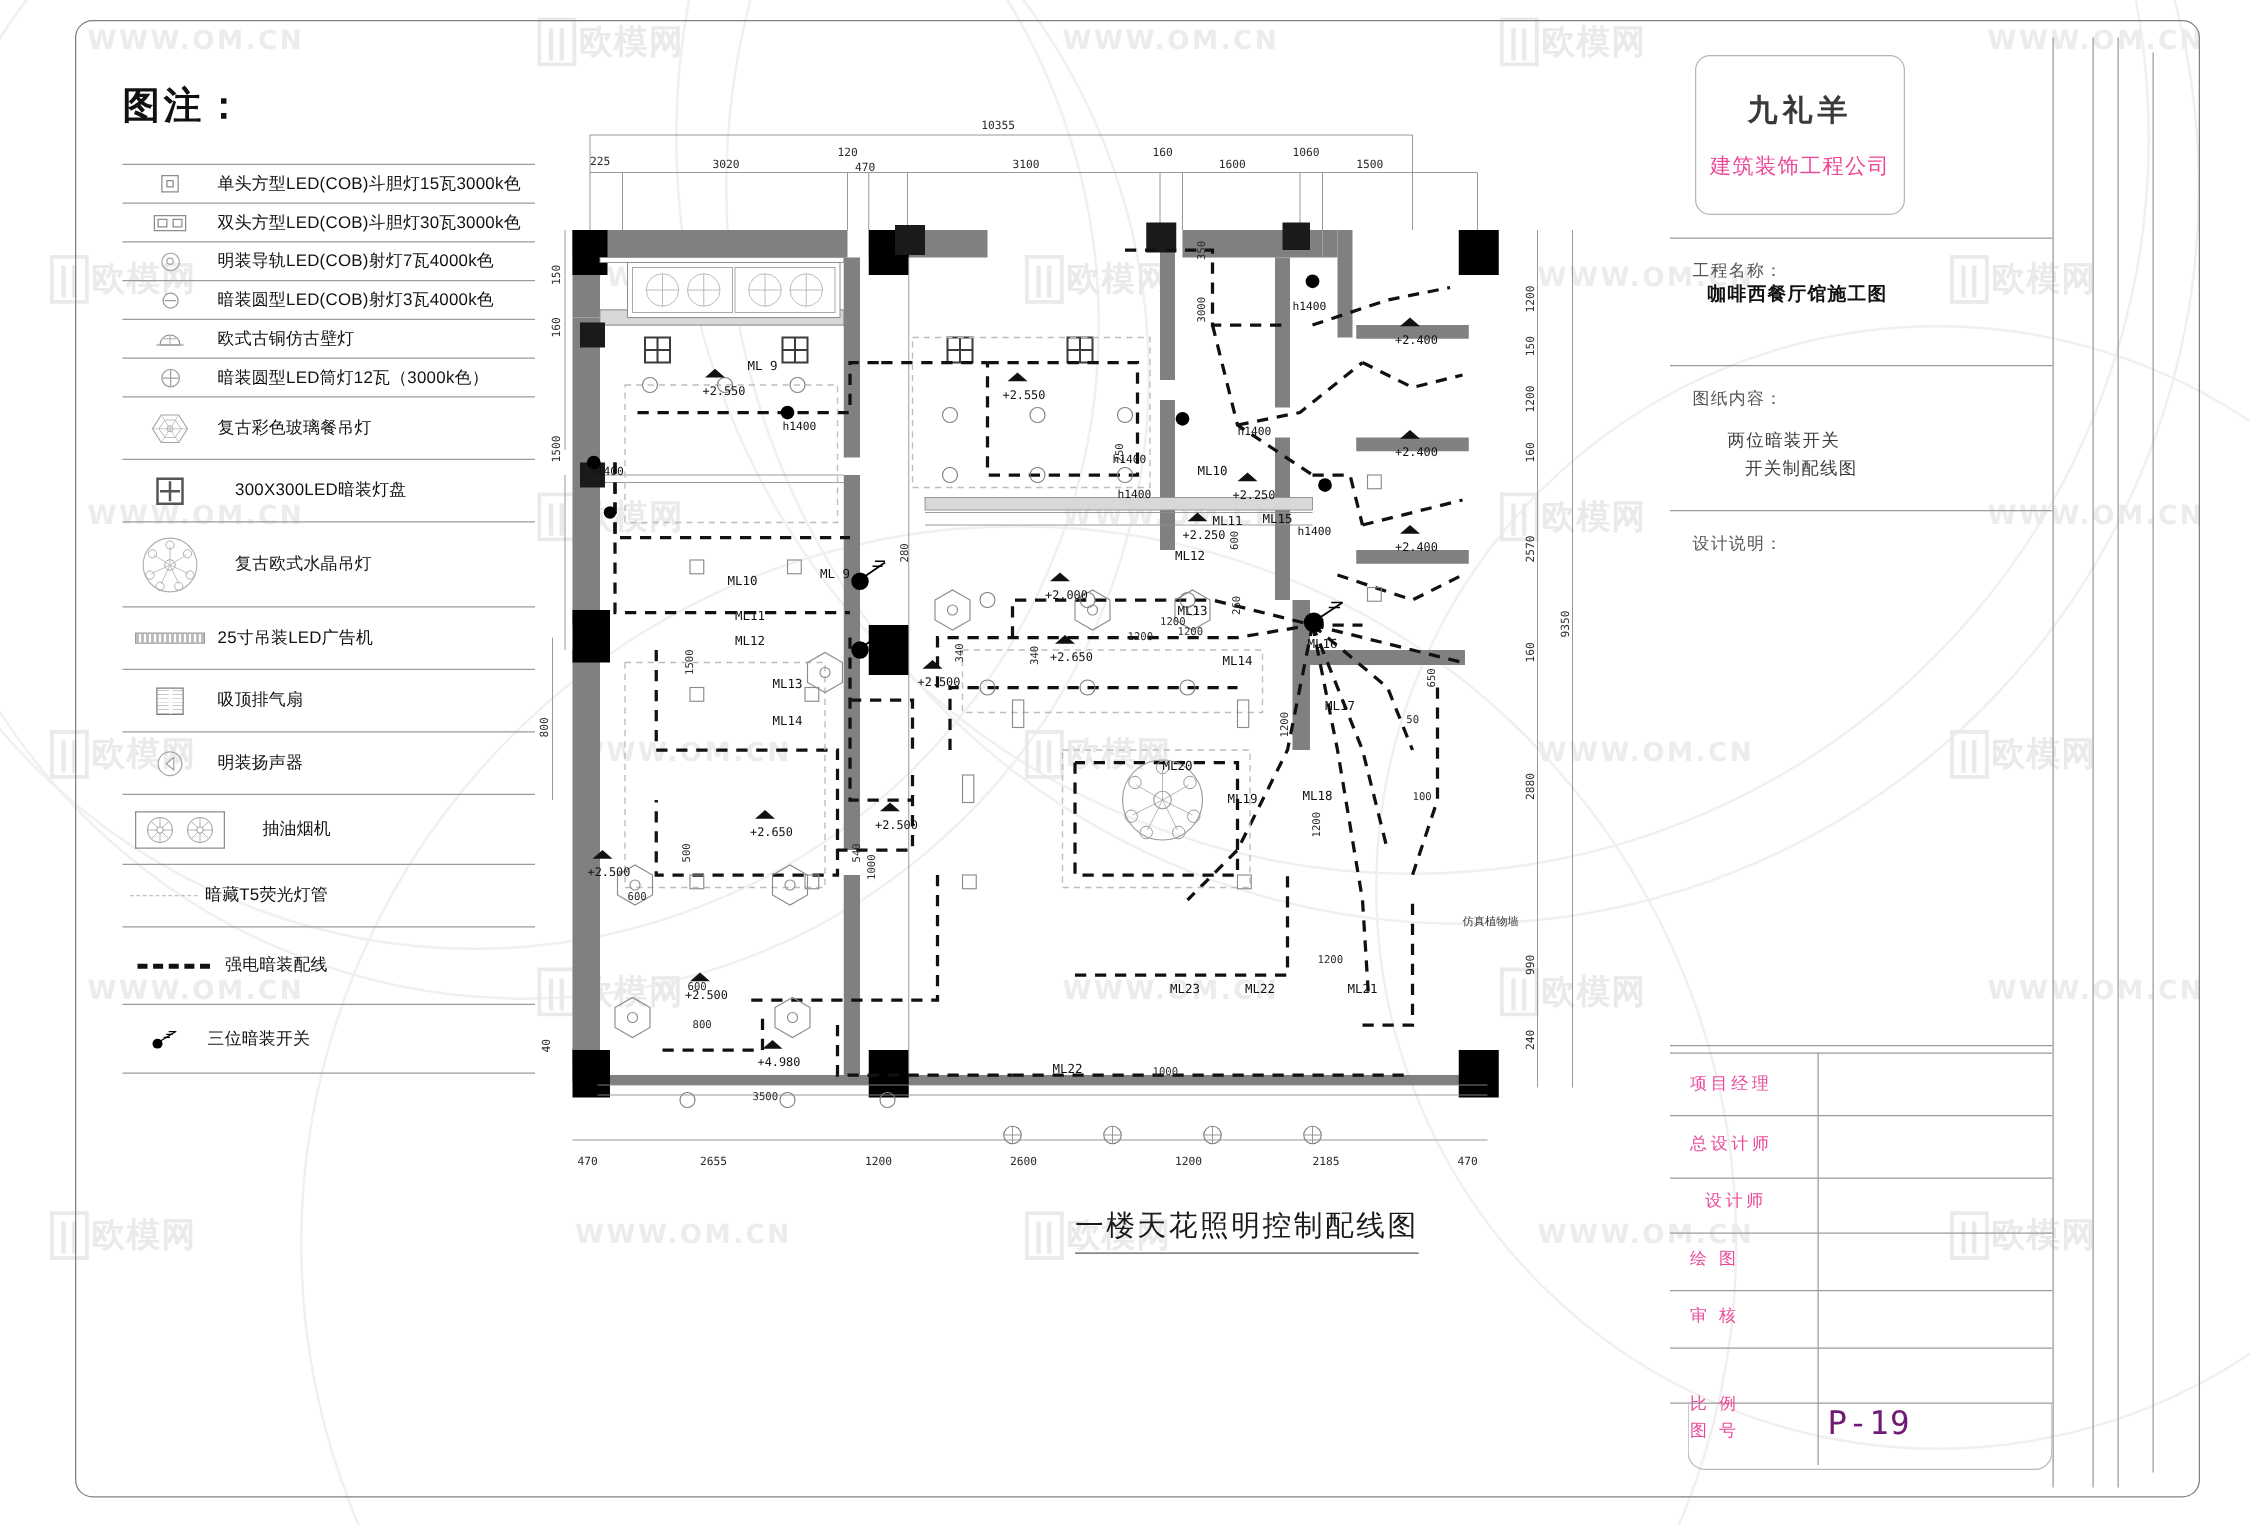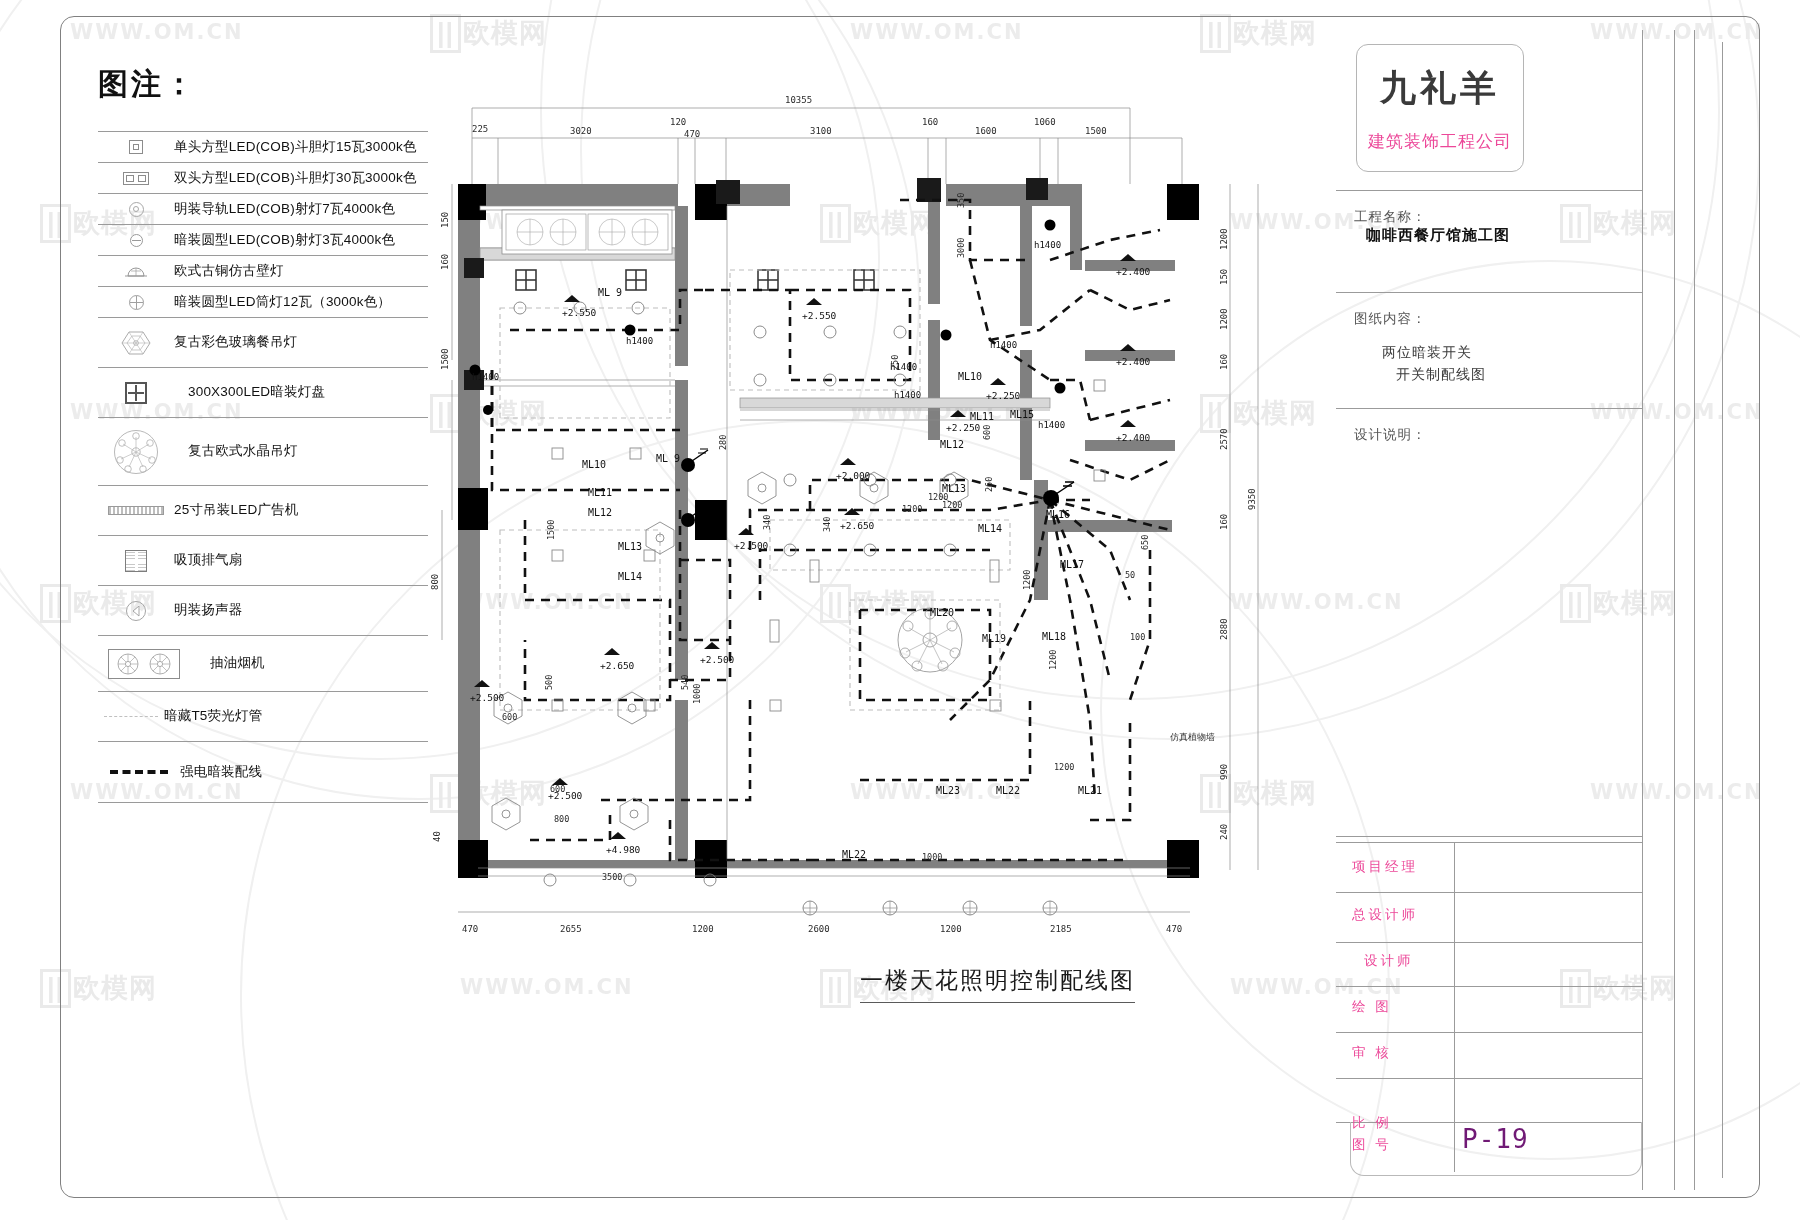--- a/index.html
+++ b/index.html
@@ -101,21 +101,21 @@
   }
   .tb-col { position:absolute; top:0; bottom:0; width:1px; background:#9b9b9b; }
   .tb-main { position:absolute; left:0; top:0; width:306px; bottom:0; }
   .tb-hline { position:absolute; left:0; width:306px; height:1px; background:#9b9b9b; }
   .tb-logo-box {
     position:absolute; left:20px; top:14px; width:168px; height:128px;
     border:1.6px solid #b5b5b5; border-radius:12px;
     display:flex; flex-direction:column; align-items:center; justify-content:center;
   }
   .tb-logo-main {
-    font-size:36px; font-weight:700; letter-spacing:4px; color:#3a3a3a;
+    font-size:24px; font-weight:700; letter-spacing:4px; color:#3a3a3a;
     font-family:Liberation Mono, monospace;
   }
   .tb-logo-sub { font-size:17px; color:#ec4899; letter-spacing:1px; margin-top:17px; }
   .tb-field-label { position:absolute; font-size:13.5px; color:#555; letter-spacing:1px; }
   .tb-field-value { position:absolute; font-size:15px; font-weight:700; color:#111; letter-spacing:1px; }
   .tb-field-value.norm { font-weight:400; color:#3b3b3b; font-size:14px; line-height:1.5; }
   .tb-grid-label { position:absolute; font-size:13.5px; color:#ec4899; letter-spacing:3px; }
   .tb-sheetno { position:absolute; font-size:26px; color:#701a75; letter-spacing:1px; font-family:"DejaVu Sans Mono",monospace;}
   .tb-round-bot {
     position:absolute; left:14px; width:292px; height:54px;
@@ -330,20 +330,32 @@
   </div>
 
   <div class="legend-row" style="min-height:62px">
     <span class="legend-sym" style="width:82px;min-width:82px">
         <span class="dash-bold"></span>
       </span>
     <span class="legend-label">强电暗装配线</span>
   </div>
 
 
+  <div class="legend-row" style="min-height:56px">
+    <span class="legend-sym" style="width:68px;min-width:68px">
+      <svg class="sw3" viewBox="0 0 22 16">
+        <circle cx="5" cy="12" r="4" fill="#000"></circle>
+        <line x1="7" y1="10" x2="20" y2="2" stroke="#000" stroke-width="1.1"></line>
+        <line x1="12" y1="4.5" x2="17" y2="4.5" stroke="#000" stroke-width="1"></line>
+        <line x1="14" y1="2.2" x2="19" y2="2.2" stroke="#000" stroke-width="1"></line>
+        <line x1="10" y1="6.8" x2="15" y2="6.8" stroke="#000" stroke-width="1"></line>
+      </svg>
+    </span>
+    <span class="legend-label">三位暗装开关</span>
+  </div>
 </div>
 
 <div id="plan">
 <svg class="plan-svg" width="850" height="860" viewBox="0 0 850 860">
 
   <g stroke="#8a8a8a" stroke-width="0.7" fill="none">
     <line x1="42" y1="28" x2="700" y2="28"></line>
     <line x1="42" y1="58" x2="752" y2="58"></line>
     <line x1="42" y1="28" x2="42" y2="104"></line>
     <line x1="68" y1="58" x2="68" y2="104"></line>

